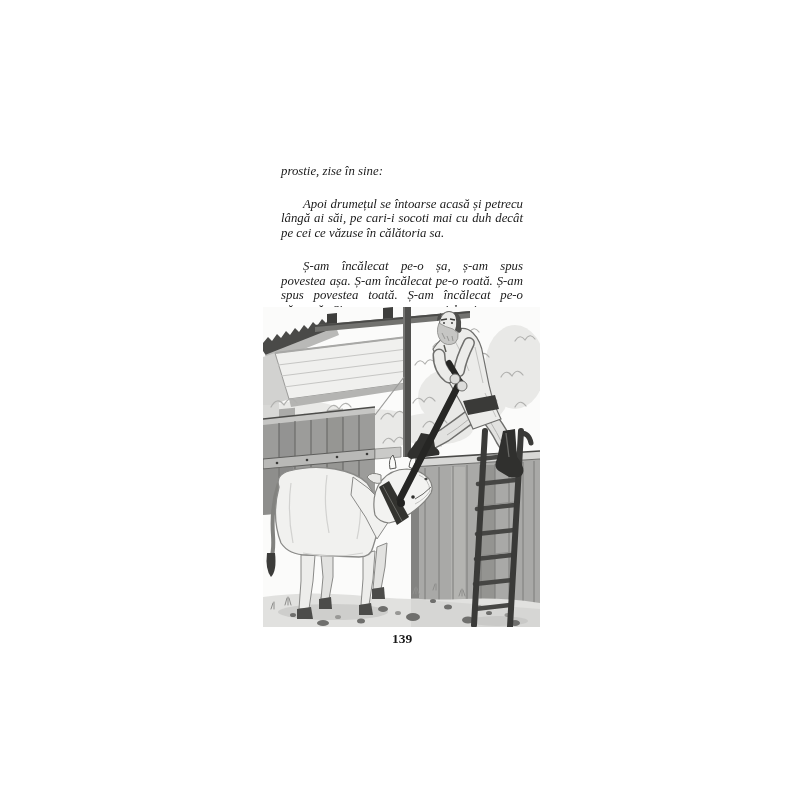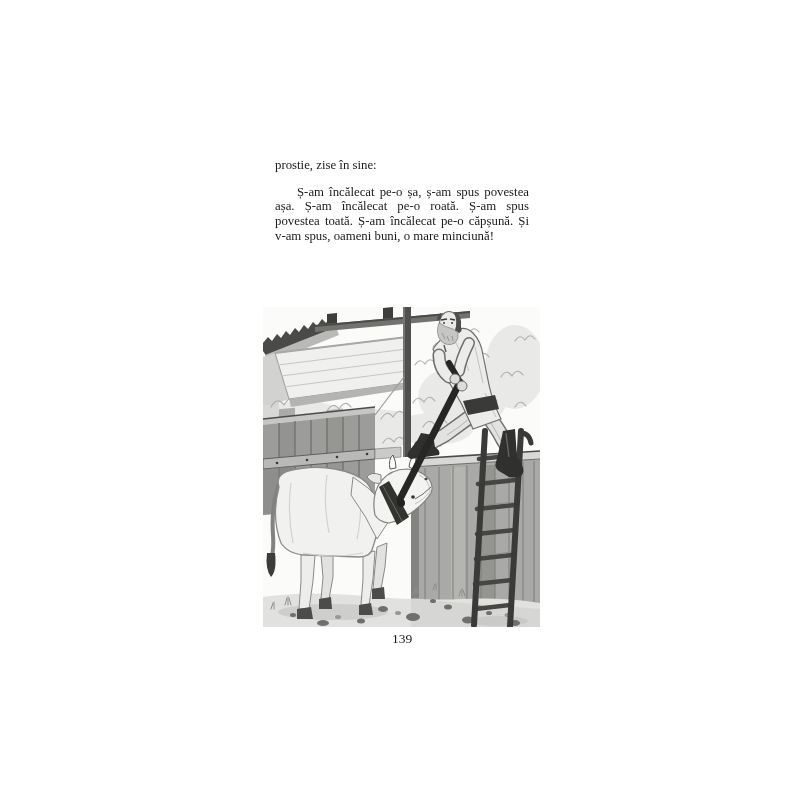--- a/index.html
+++ b/index.html
@@ -5,36 +5,37 @@
   html,body{margin:0;padding:0;}
   body{
     width:800px;height:800px;background:#ffffff;position:relative;
     font-family:"Liberation Serif", serif;color:#1a1a1a;
   }
   .book-page{position:absolute;inset:0;background:#ffffff;}
   .text-block{
     position:absolute;left:263px;top:146px;width:278px;
     font-size:12.8px;line-height:14.7px;text-align:justify;
   }
-  .text-block p{margin:12px;padding:0;}
+  .text-block p{margin:18px;padding:0;font-style:italic;}
   .text-block p.indent{text-indent:22px;}
   .illustration{position:absolute;left:263px;top:307px;width:277px;height:320px;}
   .illustration svg{display:block;width:277px;height:320px;}
   .page-number{
     position:absolute;left:263px;top:631px;width:278px;text-align:center;
-    font-weight:normal;font-size:13.5px;
+    font-weight:bold;font-size:13.5px;
   }
 </style>
 </head>
 <body>
 
 <div class="book-page">
 
   <div class="text-block">
     <p>prostie, zise în sine:</p>
+    <p class="indent">Apoi drumețul se întoarse acasă și petrecu lângă ai săi, pe cari-i socoti mai cu duh decât pe cei ce văzuse în călătoria sa.</p>
     <p class="indent">Ș-am încălecat pe-o șa, ș-am spus povestea așa. Ș-am încălecat pe-o roată. Ș-am spus povestea toată. Ș-am încălecat pe-o căpșună. Și v-am spus, oameni buni, o mare minciună!</p>
   </div>
 
   <div class="illustration">
     <svg viewBox="0 0 277 320" xmlns="http://www.w3.org/2000/svg">
       <title>Grayscale drawing: a bearded man standing on a ladder leaned against a plank fence pulls a dark strap tied to the collar of a white calf, trying to drag the cow up toward the barn loft; shed roof and bushes in the background, stony ground below.</title>
       <rect x="0" y="0" width="277" height="320" fill="#fbfbfa"></rect>
 
       <g fill="#e9e9e7">
         <ellipse cx="40" cy="112" rx="45" ry="18"></ellipse>

